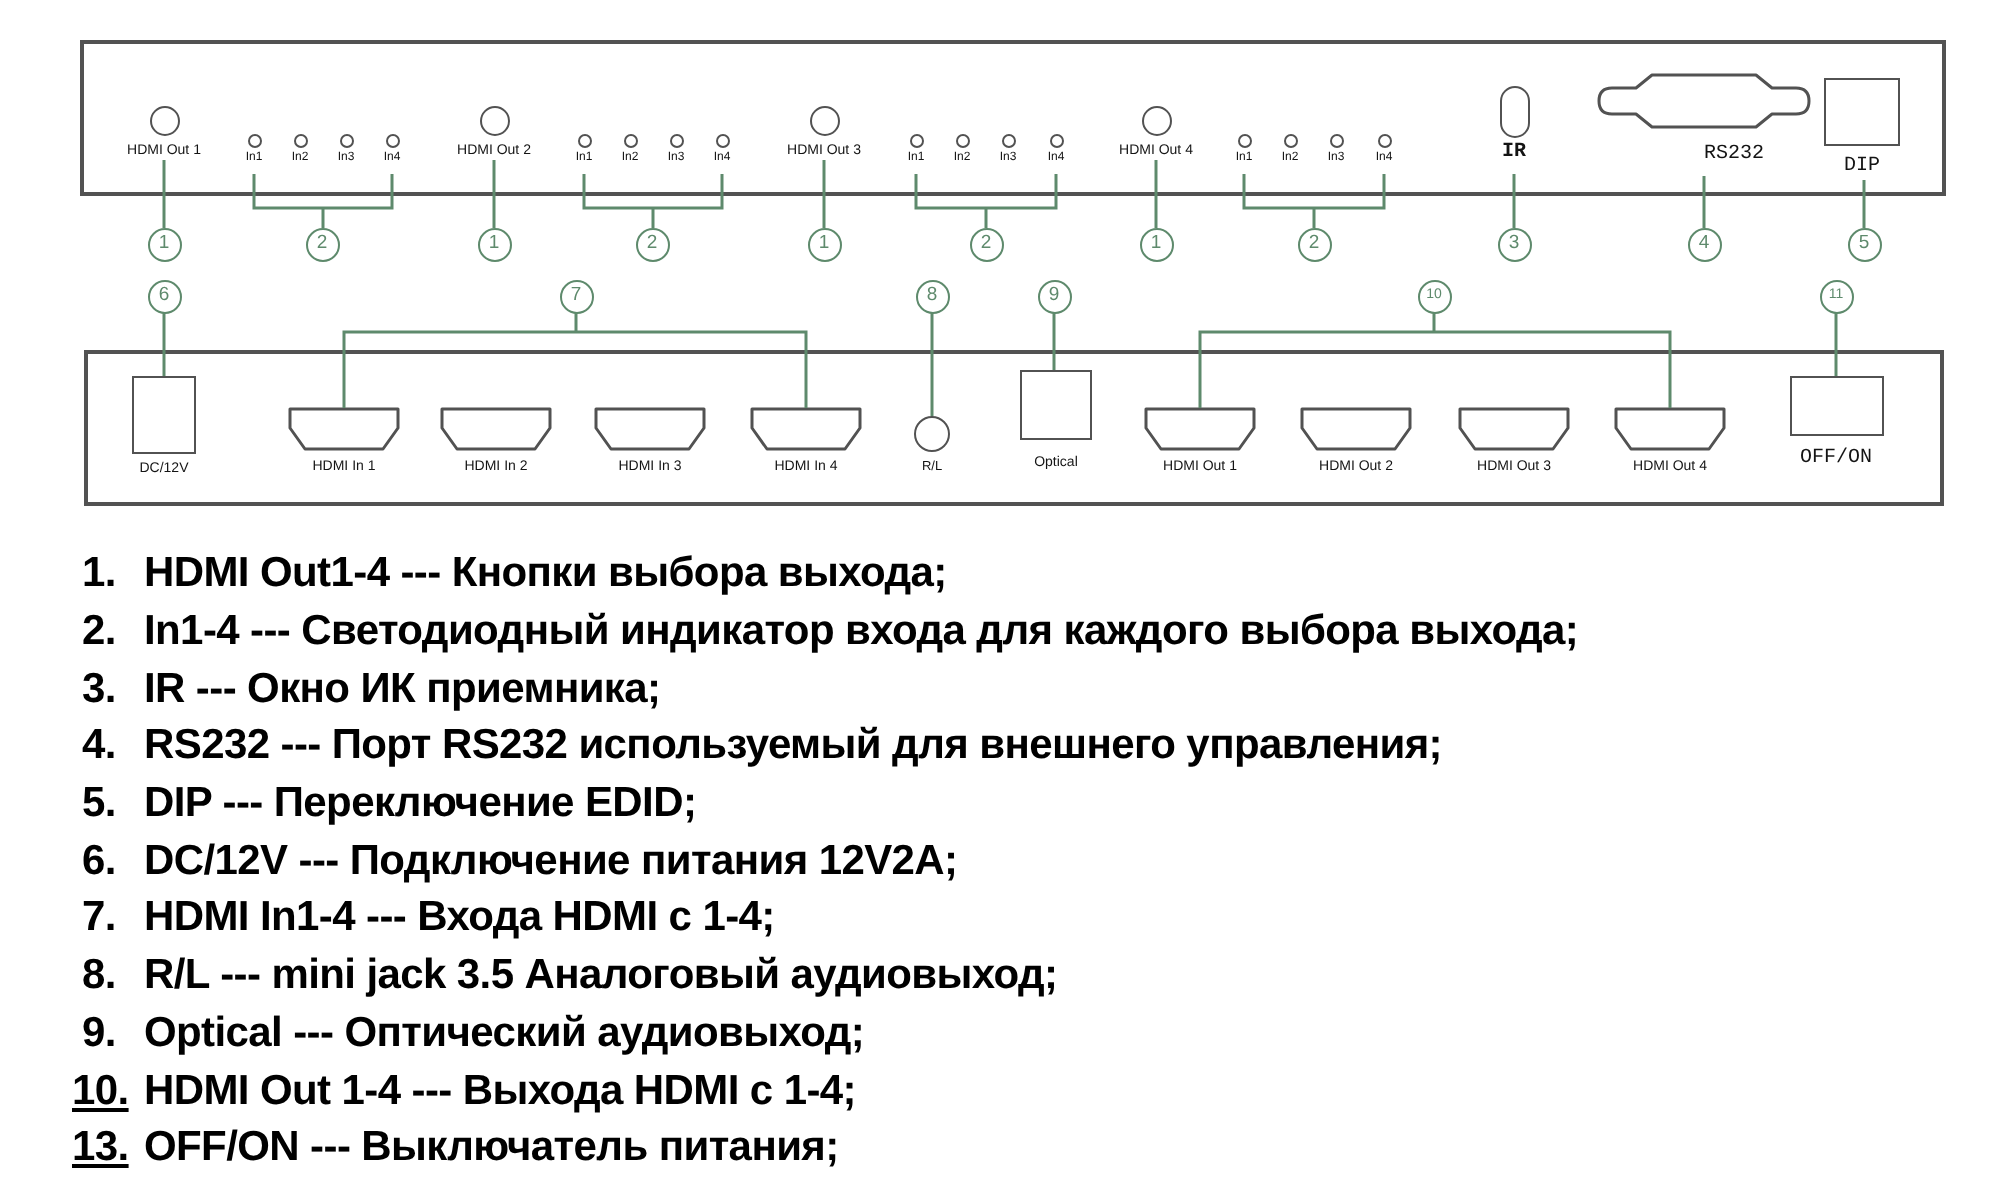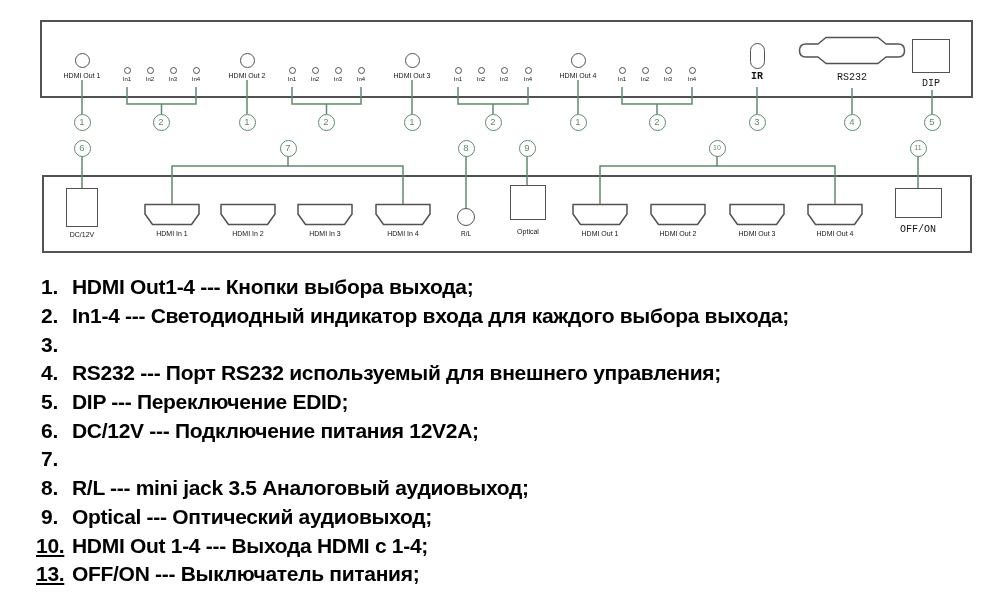--- a/index.html
+++ b/index.html
@@ -117,21 +117,21 @@
   <div class="led" style="left:664.5px; top:66.5px;"></div>
   <div class="led" style="left:688.5px; top:66.5px;"></div>
   <div class="lbl f6" style="left:612px; top:76px; width:20px;">In1</div>
   <div class="lbl f6" style="left:635px; top:76px; width:20px;">In2</div>
   <div class="lbl f6" style="left:658px; top:76px; width:20px;">In3</div>
   <div class="lbl f6" style="left:682px; top:76px; width:20px;">In4</div>
 
   <div class="rect-port" style="left:750px; top:43px; width:15px; height:26px; border-radius:8px;"></div>
   <div class="lbl f75" style="left:742px; top:72.5px; width:30px; font-weight:600;">IR</div>
 
-  <div class="lbl f75" style="left:822px; top:74px; width:60px;">RS232</div>
+  <div class="lbl f75" style="left:822px; top:74px; width:60px;text-align:right;">RS232</div>
 
   <div class="rect-port" style="left:912px; top:39px; width:38px; height:34px;"></div>
   <div class="lbl f75" style="left:911px; top:80px; width:40px;">DIP</div>
 
   <div class="callout" style="left:73.5px;  top:113.5px;">1</div>
   <div class="callout" style="left:152.5px; top:113.5px;">2</div>
   <div class="callout" style="left:238.5px; top:113.5px;">1</div>
   <div class="callout" style="left:317.5px; top:113.5px;">2</div>
   <div class="callout" style="left:403.5px; top:113.5px;">1</div>
   <div class="callout" style="left:484.5px; top:113.5px;">2</div>
@@ -174,35 +174,37 @@
     <div class="lrow">
         <span class="lnum">1.</span>
         <span class="ltext">HDMI Out1-4 --- Кнопки выбора выхода;</span>
       </div>
     <div class="lrow">
         <span class="lnum">2.</span>
         <span class="ltext">In1-4 --- Светодиодный индикатор входа для каждого выбора выхода;</span>
       </div>
     <div class="lrow">
         <span class="lnum">3.</span>
+        <span class="ltext">IR --- Окно ИК приемника;</span>
       </div>
     <div class="lrow">
         <span class="lnum">4.</span>
         <span class="ltext">RS232 --- Порт RS232 используемый для внешнего управления;</span>
       </div>
     <div class="lrow">
         <span class="lnum">5.</span>
         <span class="ltext">DIP --- Переключение EDID;</span>
       </div>
     <div class="lrow">
         <span class="lnum">6.</span>
         <span class="ltext">DC/12V --- Подключение питания 12V2A;</span>
       </div>
     <div class="lrow">
         <span class="lnum">7.</span>
+        <span class="ltext">HDMI In1-4 --- Входа HDMI с 1-4;</span>
       </div>
     <div class="lrow">
         <span class="lnum">8.</span>
         <span class="ltext">R/L --- mini jack 3.5 Аналоговый аудиовыход;</span>
       </div>
     <div class="lrow">
         <span class="lnum">9.</span>
         <span class="ltext">Optical --- Оптический аудиовыход;</span>
       </div>
     <div class="lrow wide">

